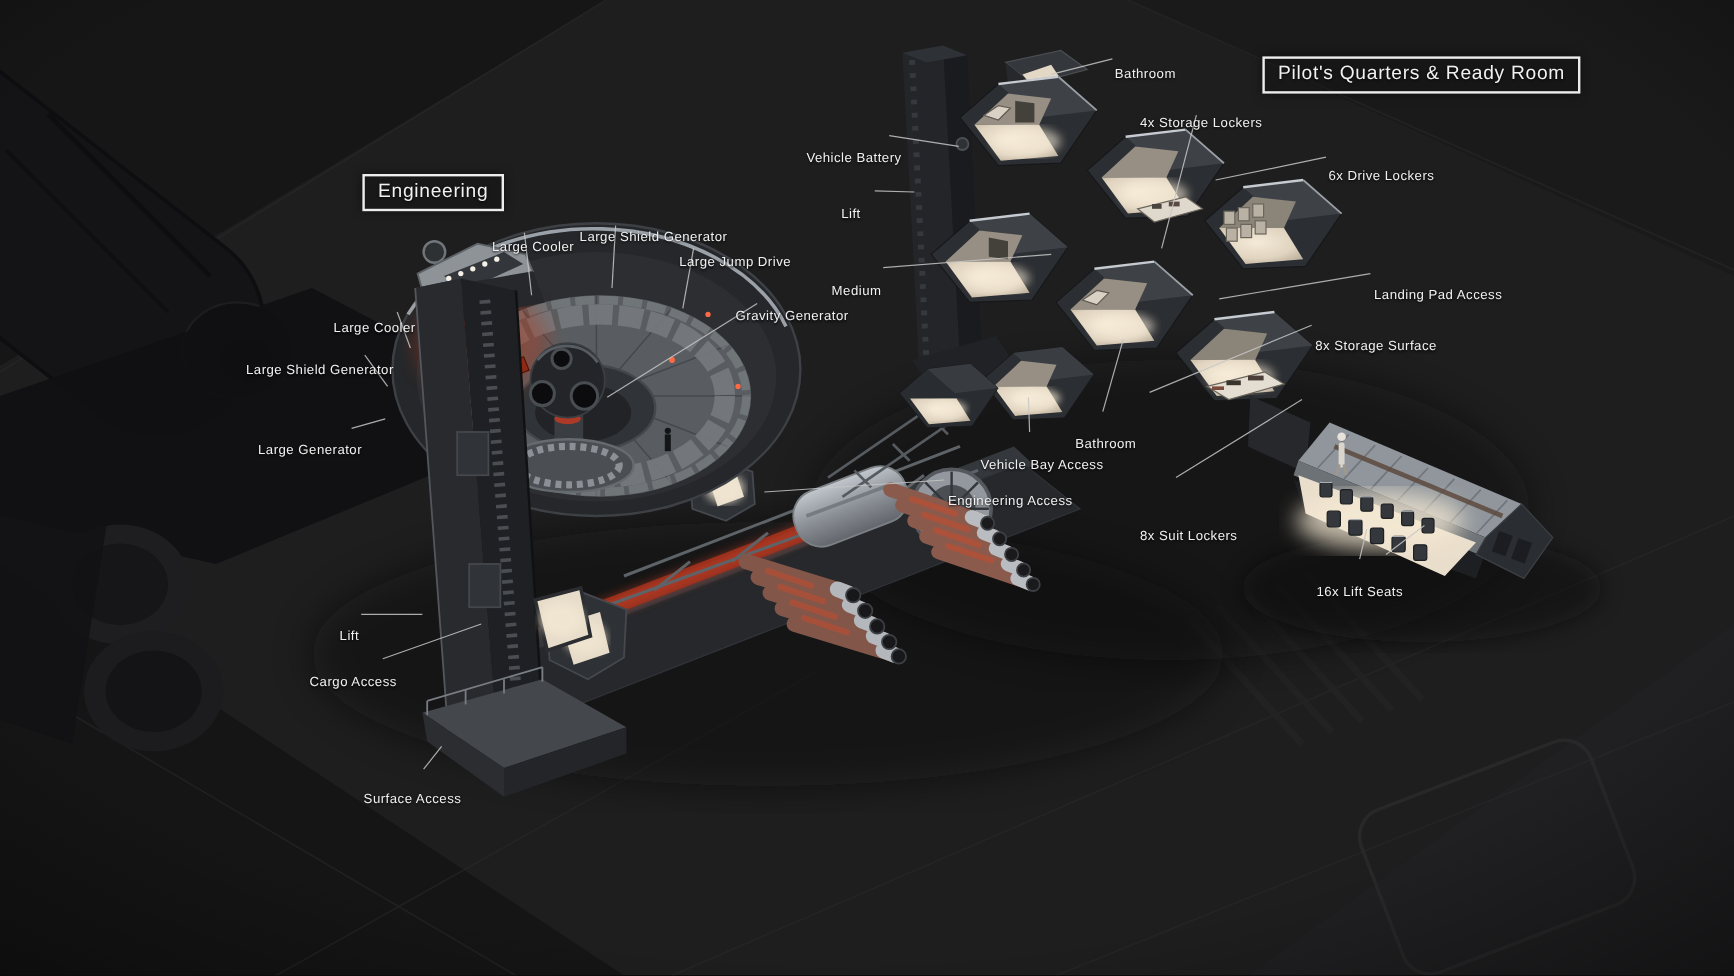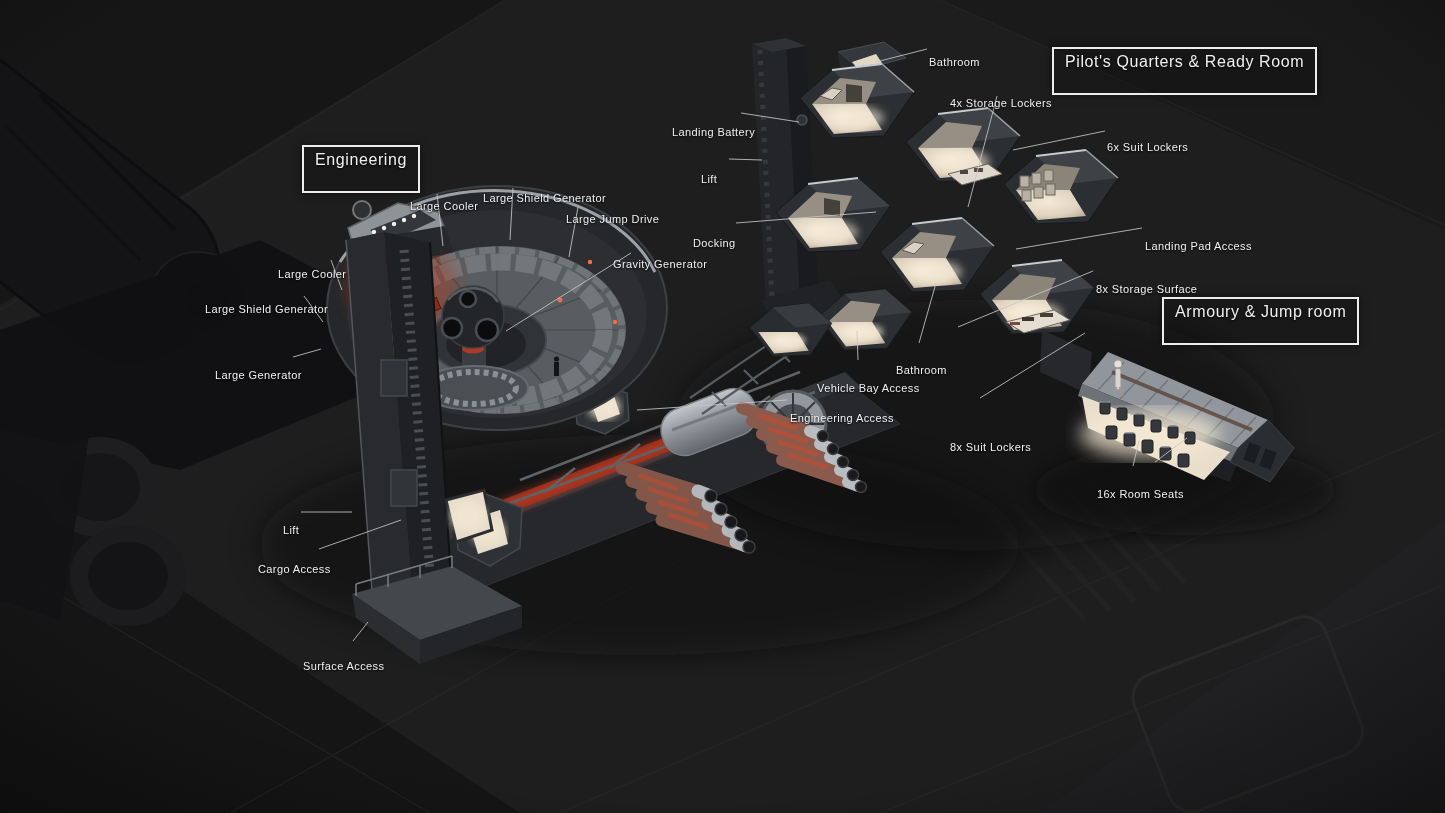--- a/index.html
+++ b/index.html
@@ -19,21 +19,21 @@
     letter-spacing:.4px;
     white-space:nowrap;
     text-shadow:0 1px 2px rgba(0,0,0,.85);
     margin-top:20px;
   }
   .section-title{
     position:absolute;
     color:var(--label-text,#f1f1f1);
     border:2px solid var(--title-border,#ededed);
     background:rgba(12,12,12,.30);
-    padding:4px 11px 22px 11px;
+    padding:4px 11px 5px 11px;
     font-size:16px;
     letter-spacing:.6px;
     white-space:nowrap;
     text-shadow:0 1px 2px rgba(0,0,0,.85);
     box-shadow:0 0 8px rgba(0,0,0,.5);
   }
 </style>
 </head>
 <body>
 
@@ -514,35 +514,34 @@
       <polyline points="304,296 323,322"></polyline>
       <polyline points="293,357 321,349"></polyline>
       <polyline points="301,512 352,512"></polyline>
       <polyline points="319,549 401,520"></polyline>
       <polyline points="353,641 368,622"></polyline>
     </g>
   </svg>
 
   <div class="section-title" style="left:302px;top:145px">Engineering</div>
   <div class="section-title" style="left:1052px;top:47px">Pilot's Quarters &amp; Ready Room</div>
-  <div class="section-title" style="left:1162px;top:297px">Armoury &amp; Jump room</div>
 
   <div class="callout" style="left:929px;top:36px">Bathroom</div>
   <div class="callout" style="left:950px;top:77px">4x Storage Lockers</div>
-  <div class="callout" style="left:1107px;top:121px">6x Suit Lockers</div>
-  <div class="callout" style="left:672px;top:106px">Landing Battery</div>
+  <div class="callout" style="left:1107px;top:121px">6x Drive Lockers</div>
+  <div class="callout" style="left:672px;top:106px">Vehicle Battery</div>
   <div class="callout" style="left:701px;top:153px">Lift</div>
-  <div class="callout" style="left:693px;top:217px">Docking</div>
+  <div class="callout" style="left:693px;top:217px">Medium</div>
   <div class="callout" style="left:1145px;top:220px">Landing Pad Access</div>
   <div class="callout" style="left:1096px;top:263px">8x Storage Surface</div>
   <div class="callout" style="left:896px;top:344px">Bathroom</div>
   <div class="callout" style="left:817px;top:362px">Vehicle Bay Access</div>
   <div class="callout" style="left:790px;top:392px">Engineering Access</div>
   <div class="callout" style="left:950px;top:421px">8x Suit Lockers</div>
-  <div class="callout" style="left:1097px;top:468px">16x Room Seats</div>
+  <div class="callout" style="left:1097px;top:468px">16x Lift Seats</div>
   <div class="callout" style="left:410px;top:180px">Large Cooler</div>
   <div class="callout" style="left:483px;top:172px">Large Shield Generator</div>
   <div class="callout" style="left:566px;top:193px">Large Jump Drive</div>
   <div class="callout" style="left:613px;top:238px">Gravity Generator</div>
   <div class="callout" style="left:278px;top:248px">Large Cooler</div>
   <div class="callout" style="left:205px;top:283px">Large Shield Generator</div>
   <div class="callout" style="left:215px;top:349px">Large Generator</div>
   <div class="callout" style="left:283px;top:504px">Lift</div>
   <div class="callout" style="left:258px;top:543px">Cargo Access</div>
   <div class="callout" style="left:303px;top:640px">Surface Access</div>

